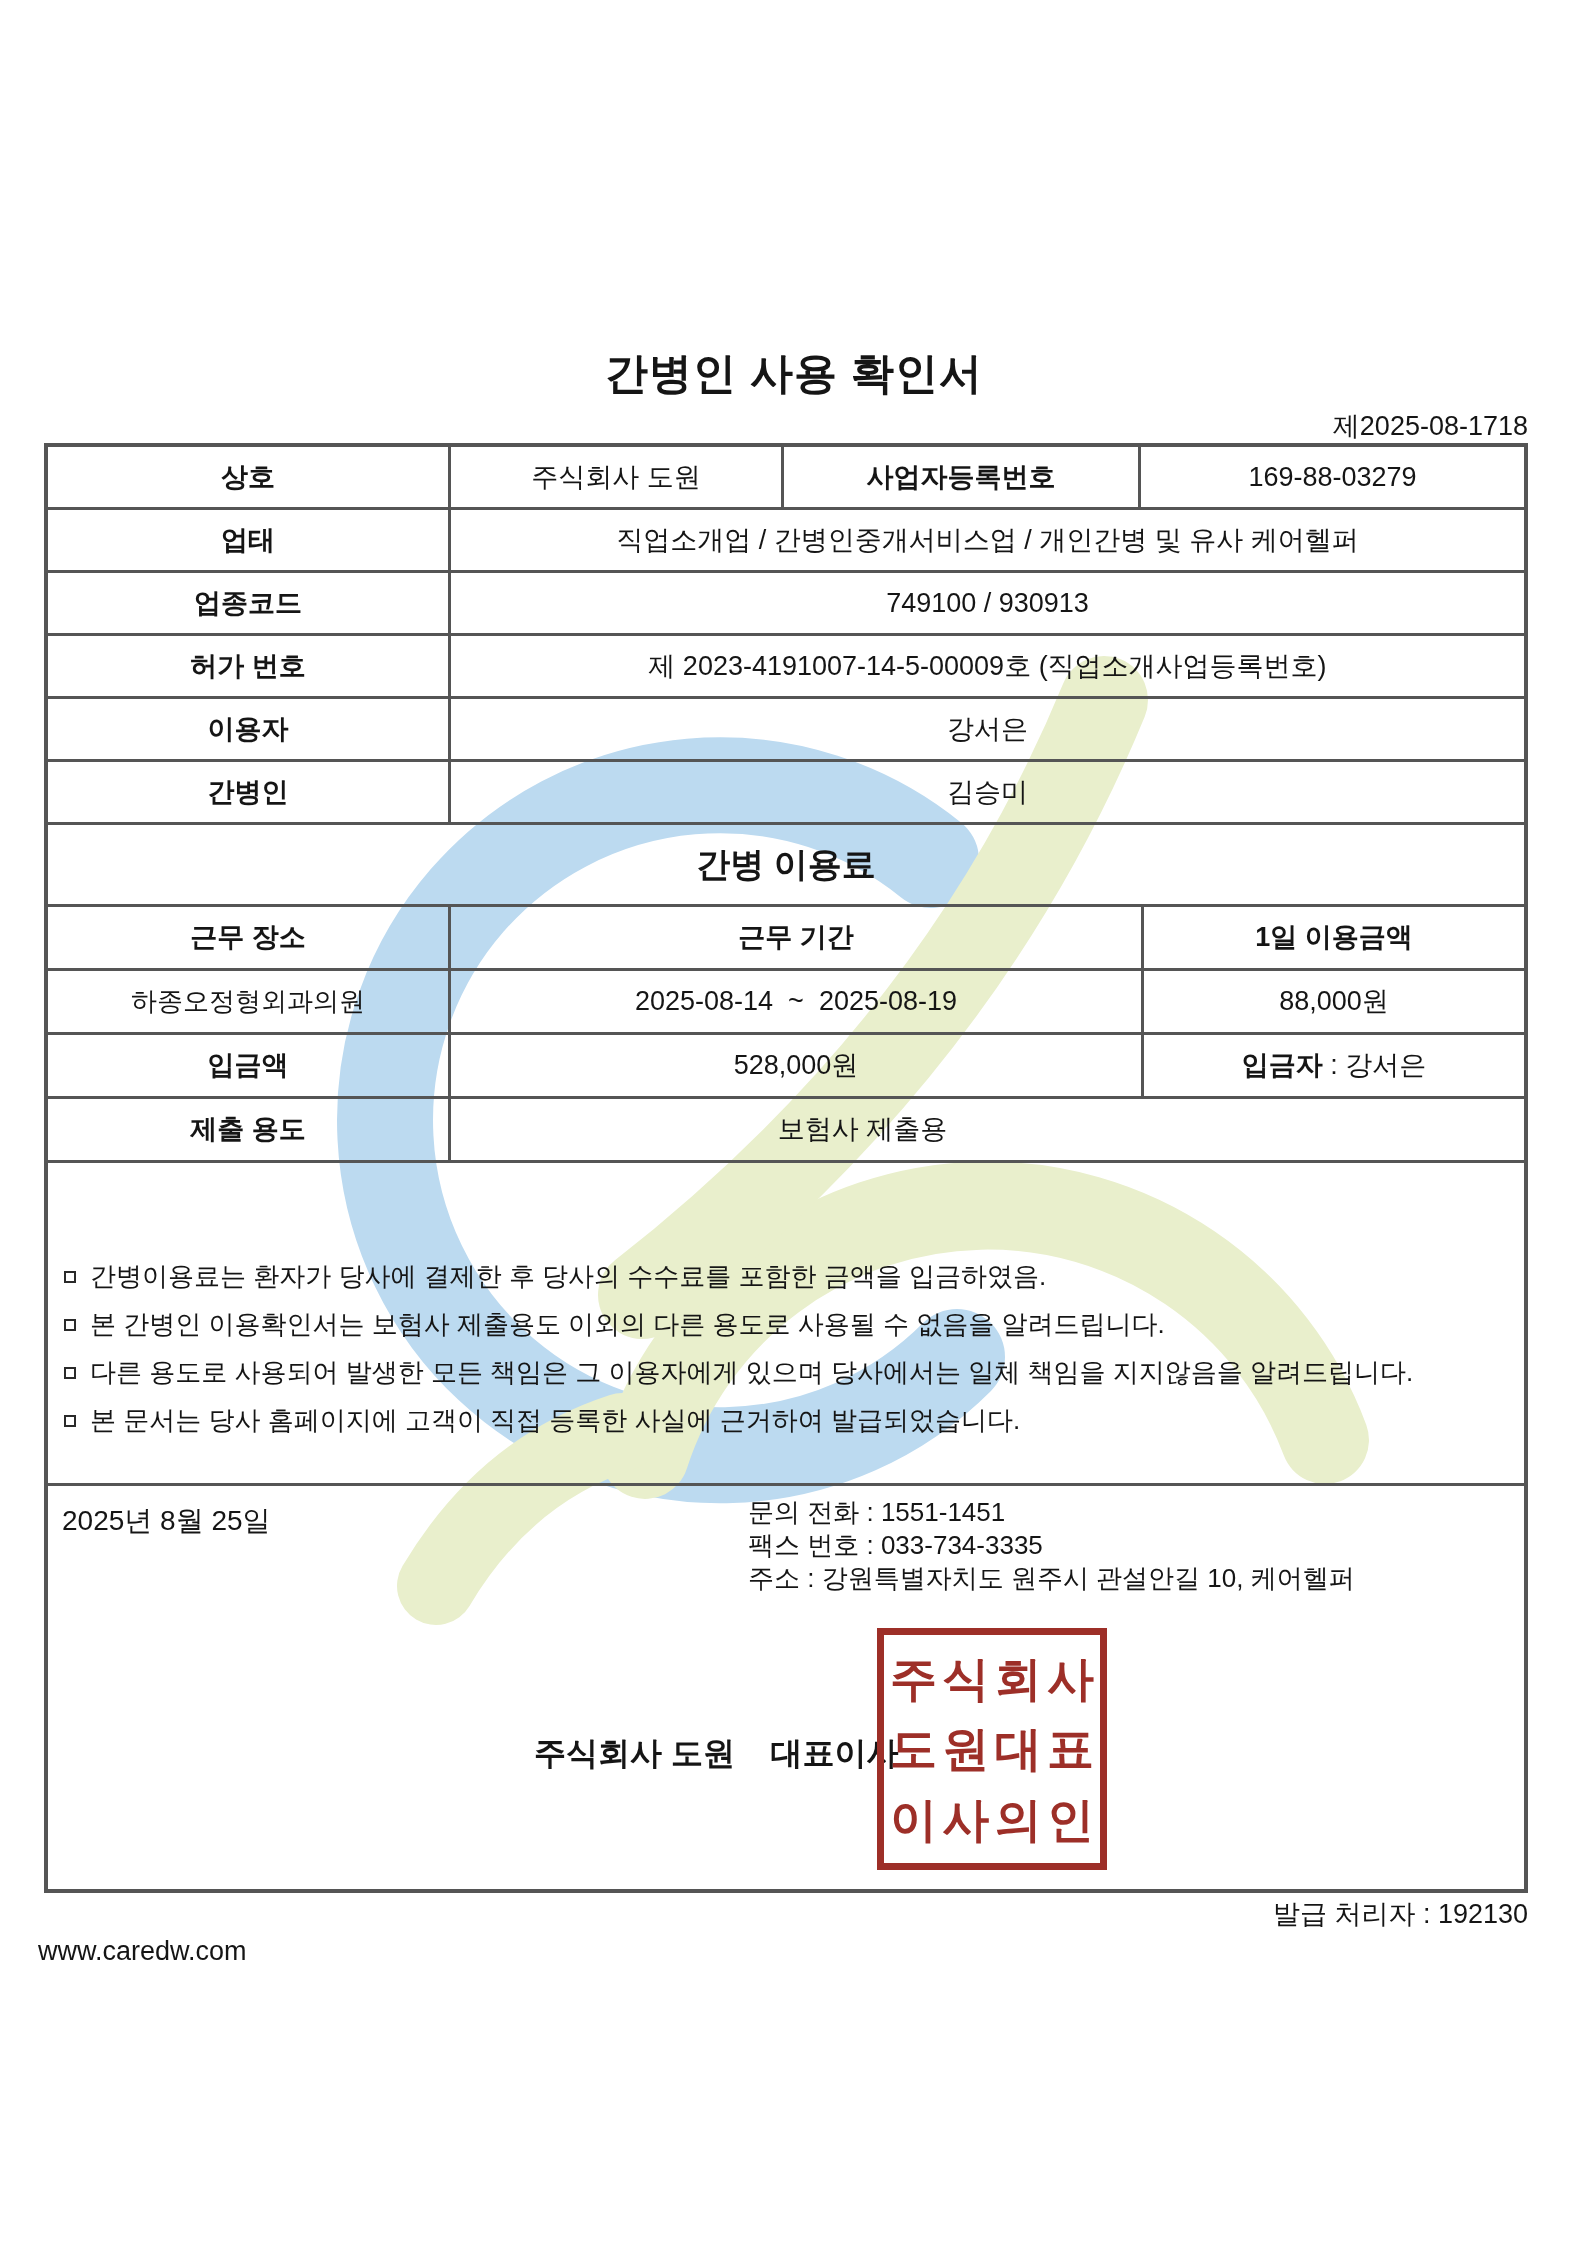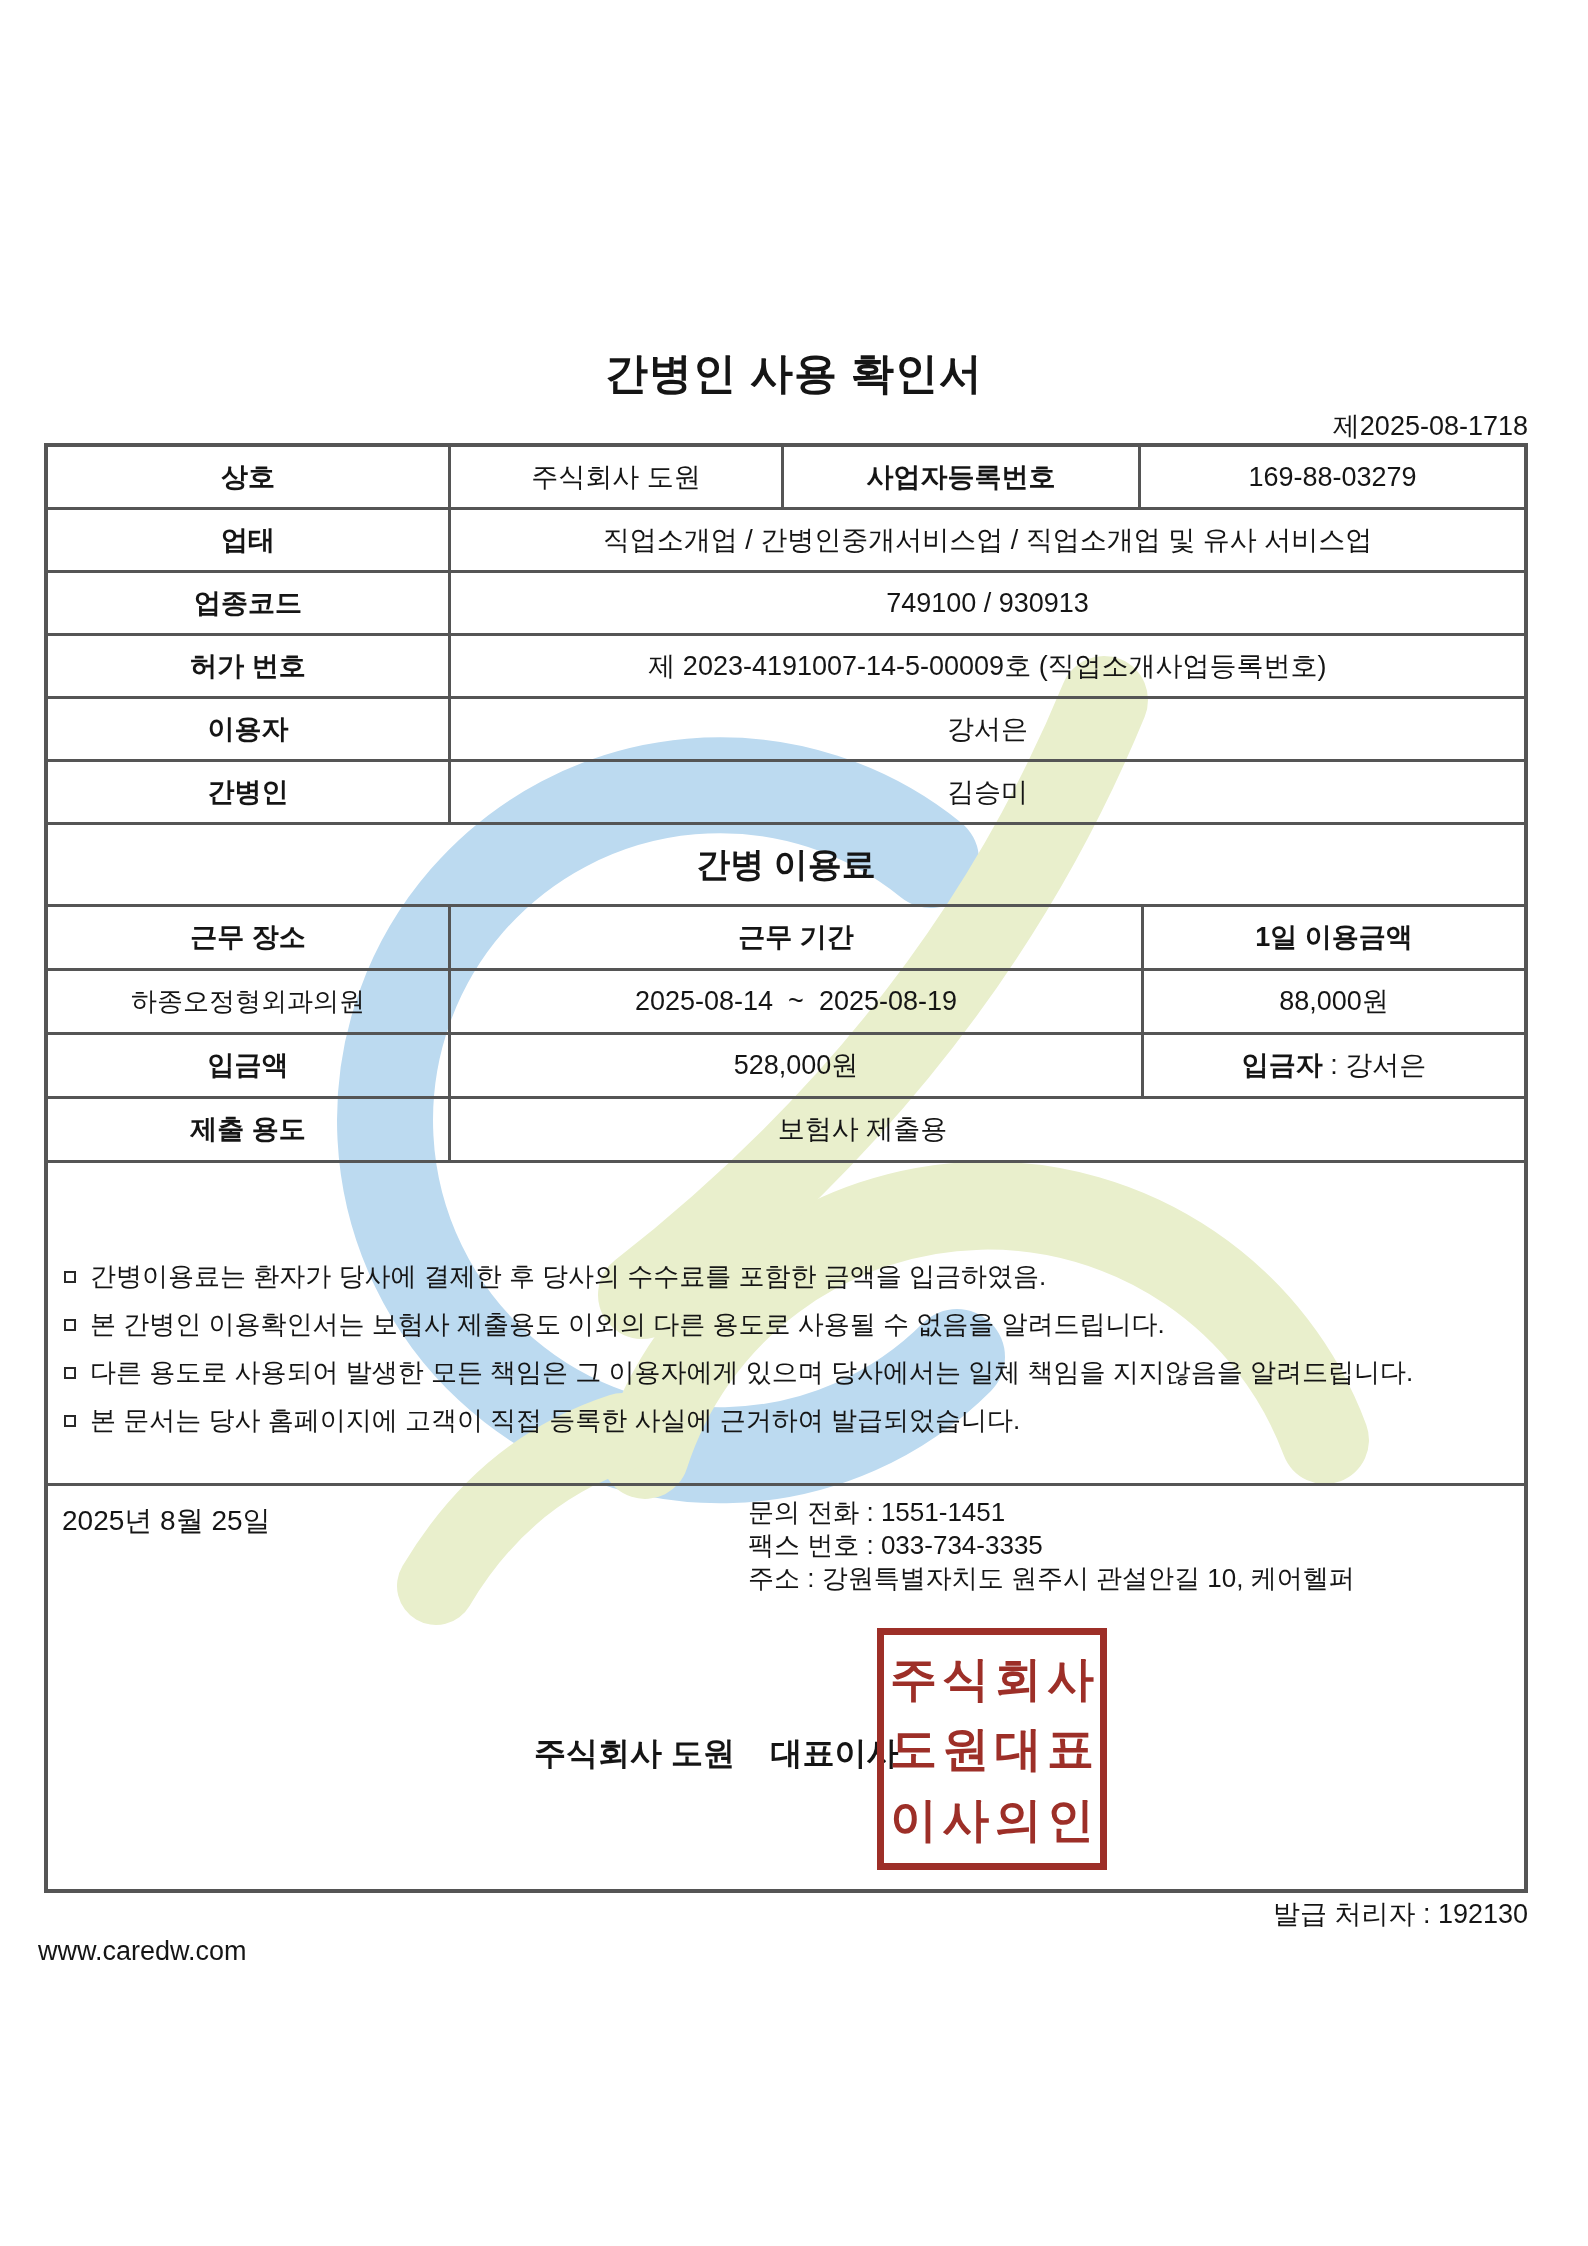--- a/index.html
+++ b/index.html
@@ -112,21 +112,21 @@
 
     <div class="r h63">
       <div class="c w1 b">상호</div>
       <div class="c w2">주식회사 도원</div>
       <div class="c w3 b">사업자등록번호</div>
       <div class="c grow">169-88-03279</div>
     </div>
 
     <div class="r h63">
       <div class="c w1 b">업태</div>
-      <div class="c grow">직업소개업 / 간병인중개서비스업 / 직업소개업 및 유사 서비스업</div>
+      <div class="c grow">직업소개업 / 간병인중개서비스업 / 개인간병 및 유사 케어헬퍼</div>
     </div>
 
     <div class="r h63">
       <div class="c w1 b">업종코드</div>
       <div class="c grow">749100 / 930913</div>
     </div>
 
     <div class="r h63">
       <div class="c w1 b">허가 번호</div>
       <div class="c grow">제 2023-4191007-14-5-00009호 (직업소개사업등록번호)</div>

